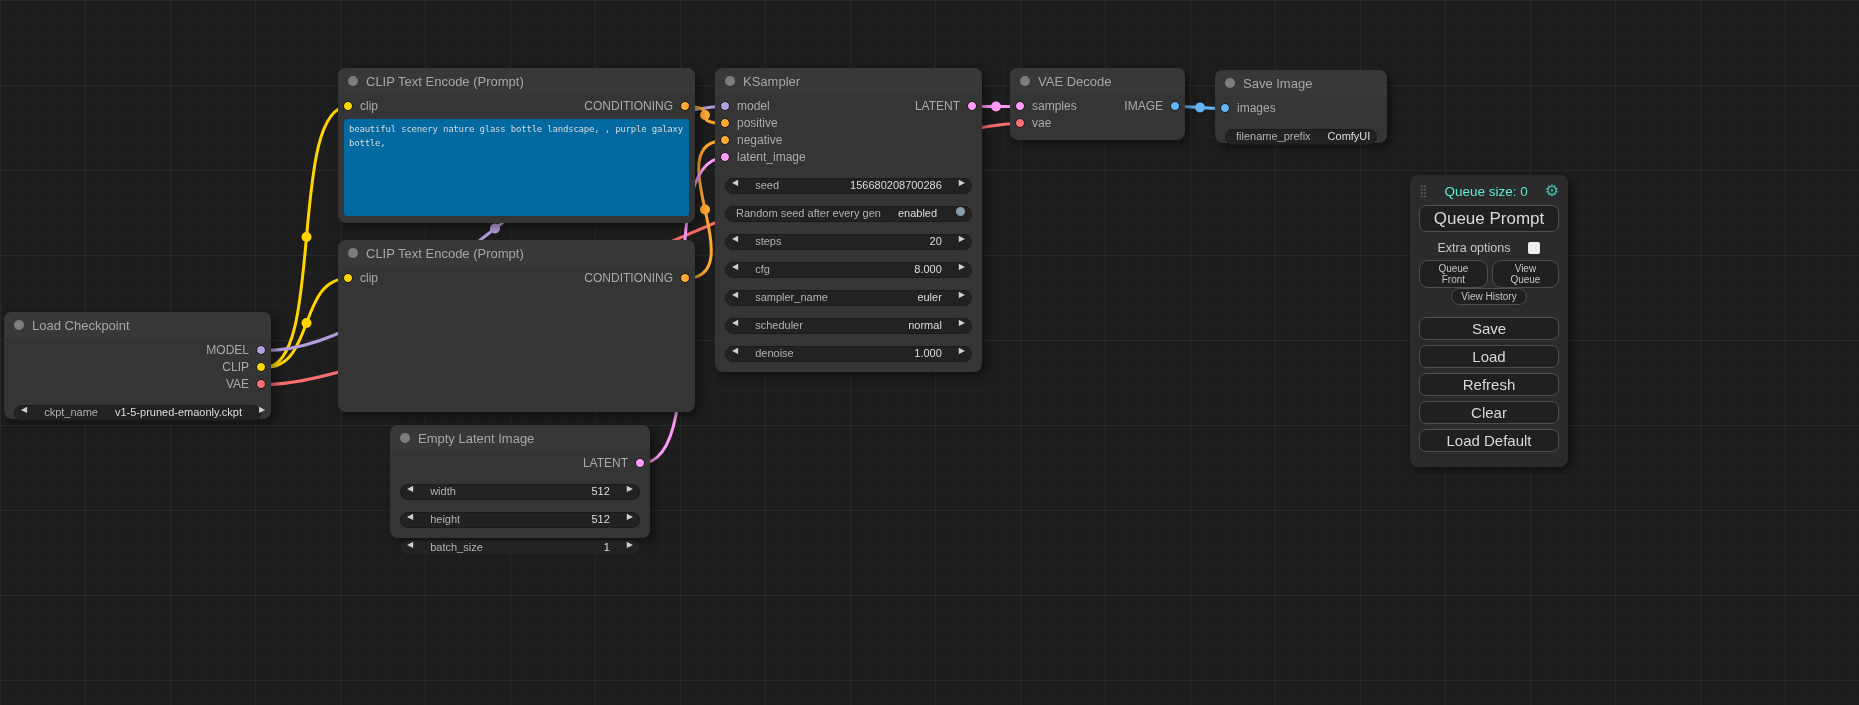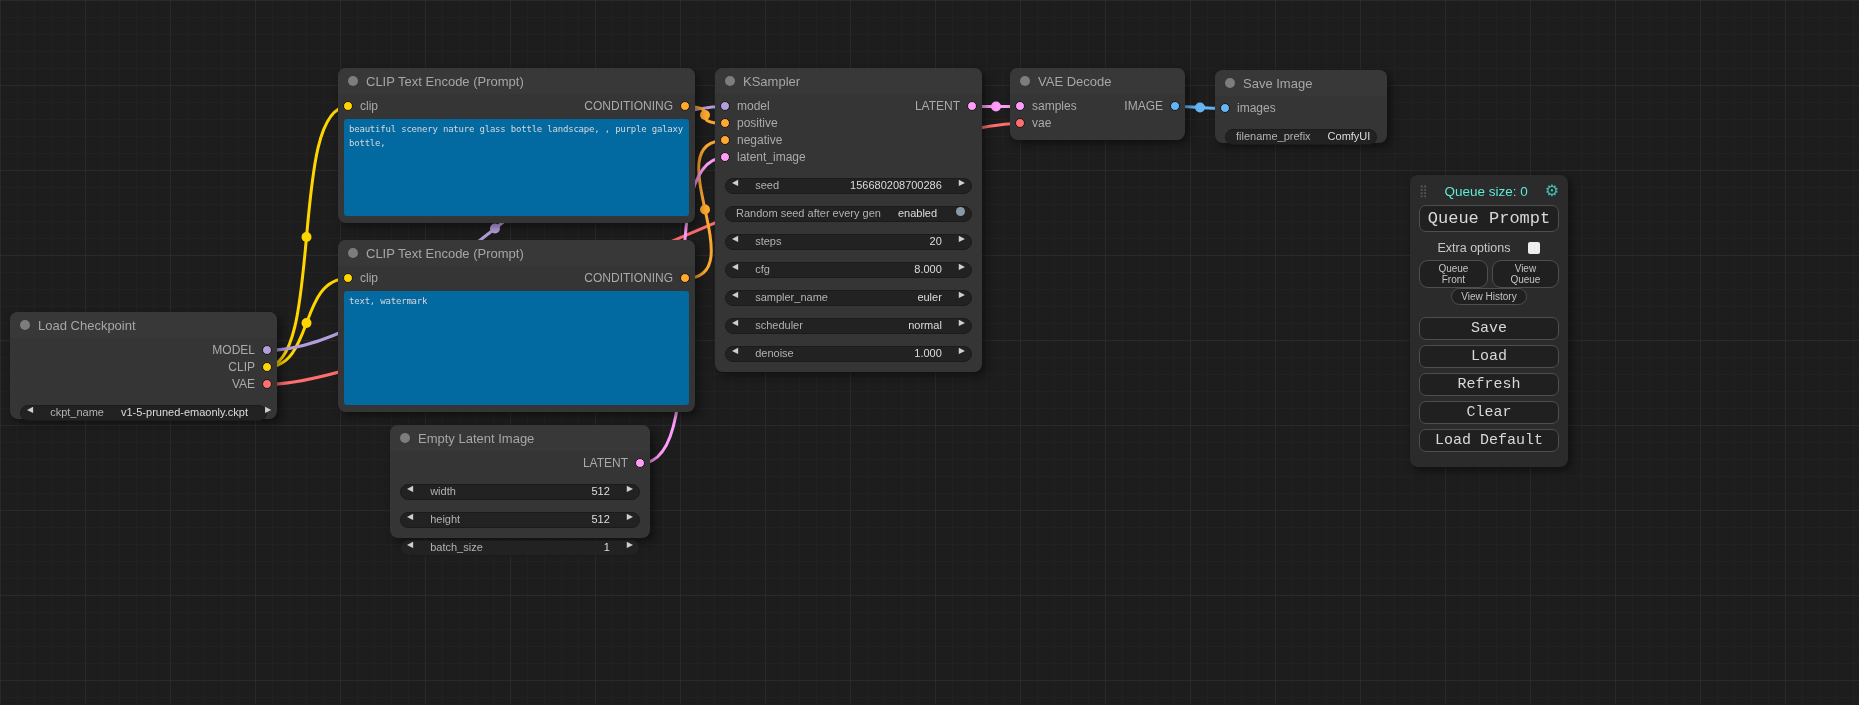--- a/index.html
+++ b/index.html
@@ -56,21 +56,21 @@
               font-size:9px;letter-spacing:-0.2px;line-height:1.55;color:#d8d8d8;
               white-space:pre-wrap;word-break:break-word;overflow:hidden;cursor:text}
 
   #menu{position:absolute;z-index:3;left:1410px;top:175px;width:158px;background:#2b2b2b;
         border-radius:8px;padding:4px 9px 10px;box-shadow:3px 3px 9px rgba(0,0,0,.5);color:#ccc}
   .menu-header{display:flex;align-items:center;justify-content:space-between;height:20px;margin:2px 0 4px}
   .drag-handle{color:#5a5a5a;font-size:12px;cursor:grab}
   .queue-size{color:#5eead4;font-size:13.5px}
   .gear{color:var(--c-gear);font-size:16px;cursor:pointer;line-height:1}
   .btn{display:block;width:100%;background:#202020;border:1px solid #4e4e4e;border-radius:7px;
-       color:#d8d8d8;cursor:pointer;font-family:Liberation Mono, monospace}
+       color:#d8d8d8;cursor:pointer;font-family:Liberation Sans, sans-serif}
   .btn-queue{height:27px;font-size:17px;margin:2px 0 7px}
   .btn-main{height:23px;font-size:15px;margin:5px 0}
   .extra-row{display:flex;align-items:center;justify-content:center;gap:18px;height:18px;
              font-size:12.5px;color:#c8c8c8;margin-bottom:3px}
   .checkbox{width:12px;height:12px;background:#ededed;border-radius:2px;cursor:pointer}
   .small-row{display:flex;justify-content:center;gap:4px;margin:0 0}
   .btn-sm{background:#202020;border:1px solid #4e4e4e;border-radius:9px;color:#c4c4c4;
           font-size:10px;padding:2px 9px;cursor:pointer;font-family:"Liberation Sans",sans-serif}
   .menu-sep{height:7px}
 </style>
@@ -93,21 +93,21 @@
       <circle cx="306.5" cy="323" r="5" fill="rgb(255, 213, 0)"></circle>
       <circle cx="495" cy="228.5" r="5" fill="rgb(179, 157, 219)"></circle>
       <circle cx="642.5001220703125" cy="253.9999542236328" r="5" fill="rgb(255, 110, 110)"></circle>
       <circle cx="705" cy="115" r="5" fill="rgb(255, 169, 49)"></circle>
       <circle cx="705" cy="209.4999542236328" r="5" fill="rgb(255, 169, 49)"></circle>
       <circle cx="682.5" cy="310.50006103515625" r="5" fill="rgb(255, 156, 249)"></circle>
       <circle cx="996" cy="106.5" r="5" fill="rgb(255, 156, 249)"></circle>
       <circle cx="1200" cy="107.5" r="5" fill="rgb(100, 181, 246)"></circle>
     </svg>
 
-  <div class="node" style="left:10px;top:312px;width:267px;height:107px">
+  <div class="node" style="left:4px;top:312px;width:267px;height:107px">
     <div class="ntitle">
       <span class="ndot"></span>
       <span class="ntext">Load Checkpoint</span>
     </div>
     <div class="nbody">
       <div class="srow">
         <span class="sr">MODEL</span>
         <span class="port pr c-model"></span>
       </div>
       <div class="srow">
@@ -149,21 +149,20 @@
       <span class="ntext">CLIP Text Encode (Prompt)</span>
     </div>
     <div class="nbody">
       <div class="srow">
         <span class="port pl c-clip"></span>
         <span class="sl">clip</span>
         <span class="sr">CONDITIONING</span>
         <span class="port pr c-conditioning"></span>
       </div>
     </div>
-    <div class="ntext-area">text, watermark</div>
   </div>
 
   <div class="node" style="left:390px;top:425px;width:260px;height:113px">
     <div class="ntitle">
       <span class="ndot"></span>
       <span class="ntext">Empty Latent Image</span>
     </div>
     <div class="nbody">
       <div class="srow">
         <span class="sr">LATENT</span>

